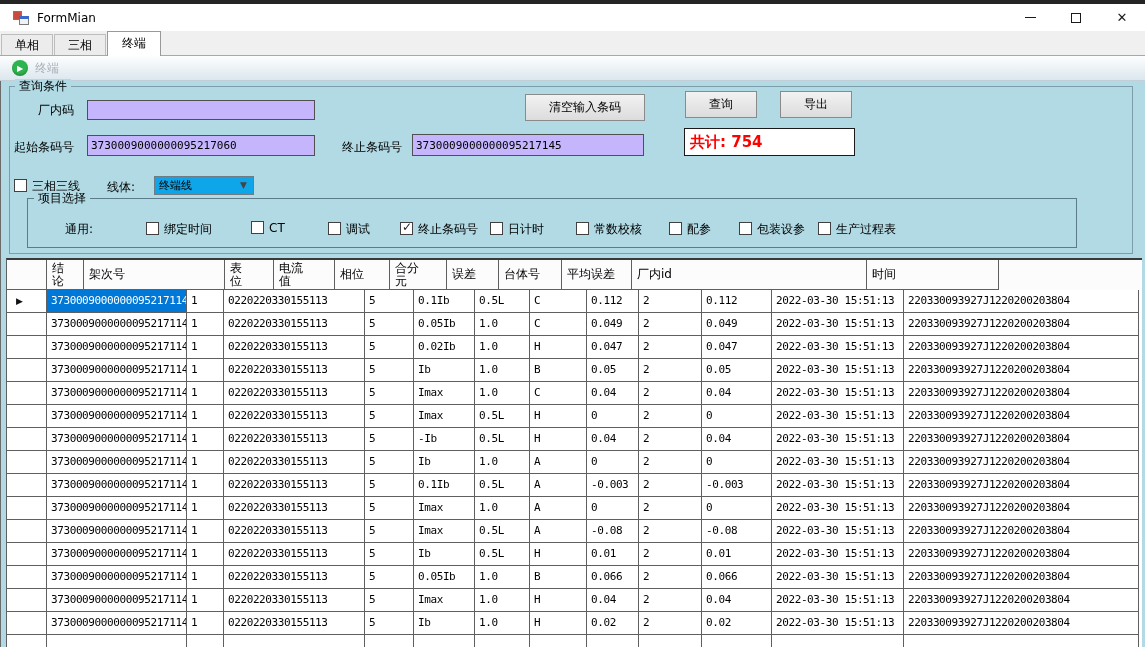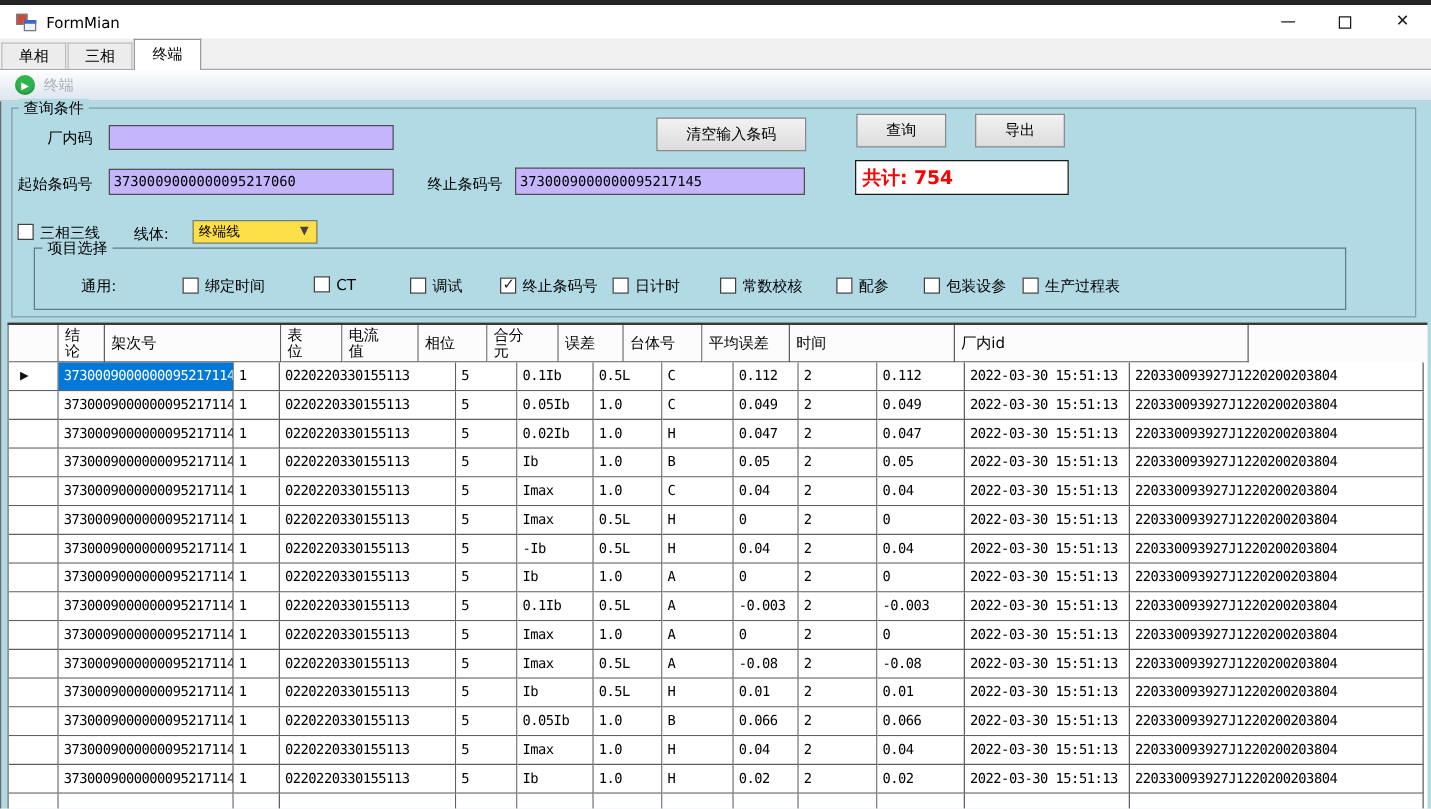--- a/index.html
+++ b/index.html
@@ -44,21 +44,21 @@
   .btn { position:absolute; background:linear-gradient(#f2f2f2,#dcdcdc); border:1px solid #8a8a8a; font-size:12px; text-align:center; font-family:"DejaVu Sans","Liberation Sans",sans-serif; }
   .total-box { position:absolute; background:#fff; border:1px solid #1a1a1a; color:#ff0000; font-weight:bold; font-size:15px; line-height:26px; padding-left:5px; }
 
   .cb-box { display:inline-block; width:13px; height:13px; background:#fff; border:1px solid #404040; vertical-align:-2px; position:relative; }
   .cb-box.checked::after { content:"✓"; position:absolute; left:1px; top:-3px; font-size:12px; color:#222; font-weight:bold; }
   .cb-item { position:absolute; top:22px; white-space:nowrap; font-size:12px; }
   .cb-item .cb-label { margin-left:5px; }
   .single-cb { position:absolute; white-space:nowrap; font-size:12px; }
   .single-cb .cb-label { margin-left:5px; }
 
-  .combo { position:absolute; background:#fde047; border:1px solid #707b84; font-size:11px; line-height:17px; padding-left:4px; }
+  .combo { position:absolute; background:#0ea5e9; border:1px solid #707b84; font-size:11px; line-height:17px; padding-left:4px; }
   .combo .arrow { position:absolute; right:2px; top:1px; width:15px; height:15px; text-align:center; font-size:9px; color:#444; line-height:15px; }
 
   
   .grid { position:absolute; left:5px; top:177px; width:1136px; height:389px; background:#fafafa; border-top:2px solid #3a3a3a; border-left:1px solid #5f5f5f; overflow:hidden; }
   .grid-header { display:flex; height:30px; background:#fcfcfc; }
   .hcell { border-right:1px solid #5f5f5f; border-bottom:1px solid #5f5f5f; padding-left:5px; font-size:12px; display:flex; align-items:center; white-space:pre-line; line-height:13px; overflow:hidden; background:#fcfcfc; }
   .grow { display:flex; height:23px; background:#fff; }
   .cell { border-right:1px solid #5f5f5f; border-bottom:1px solid #5f5f5f; padding-left:4px; font-family:"DejaVu Sans Mono","Liberation Mono",monospace; font-size:11px; letter-spacing:-0.4px; line-height:21px; white-space:nowrap; overflow:hidden; background:#fff; }
   .cell.selected { background:#0078d7; color:#fff; }
   .selcell { text-align:left; font-size:9px; line-height:22px; padding-left:9px; color:#111; font-family:"DejaVu Sans",sans-serif; }
@@ -156,22 +156,22 @@
           <div class="hcell c4">表
 位</div>
           <div class="hcell c5">电流
 值</div>
           <div class="hcell c6">相位</div>
           <div class="hcell c7">合分
 元</div>
           <div class="hcell c8">误差</div>
           <div class="hcell c9">台体号</div>
           <div class="hcell c10">平均误差</div>
+          <div class="hcell c12">厂内id</div>
           <div class="hcell c11">时间</div>
-          <div class="hcell c12">厂内id</div>
         </div>
       <div>
           <div class="grow">
             <div class="cell c0 selcell">▶</div>
             <div class="cell c1 selected">3730009000000095217114</div>
             <div class="cell c2">1</div>
             <div class="cell c3">0220220330155113</div>
             <div class="cell c4">5</div>
             <div class="cell c5">0.1Ib</div>
             <div class="cell c6">0.5L</div>

